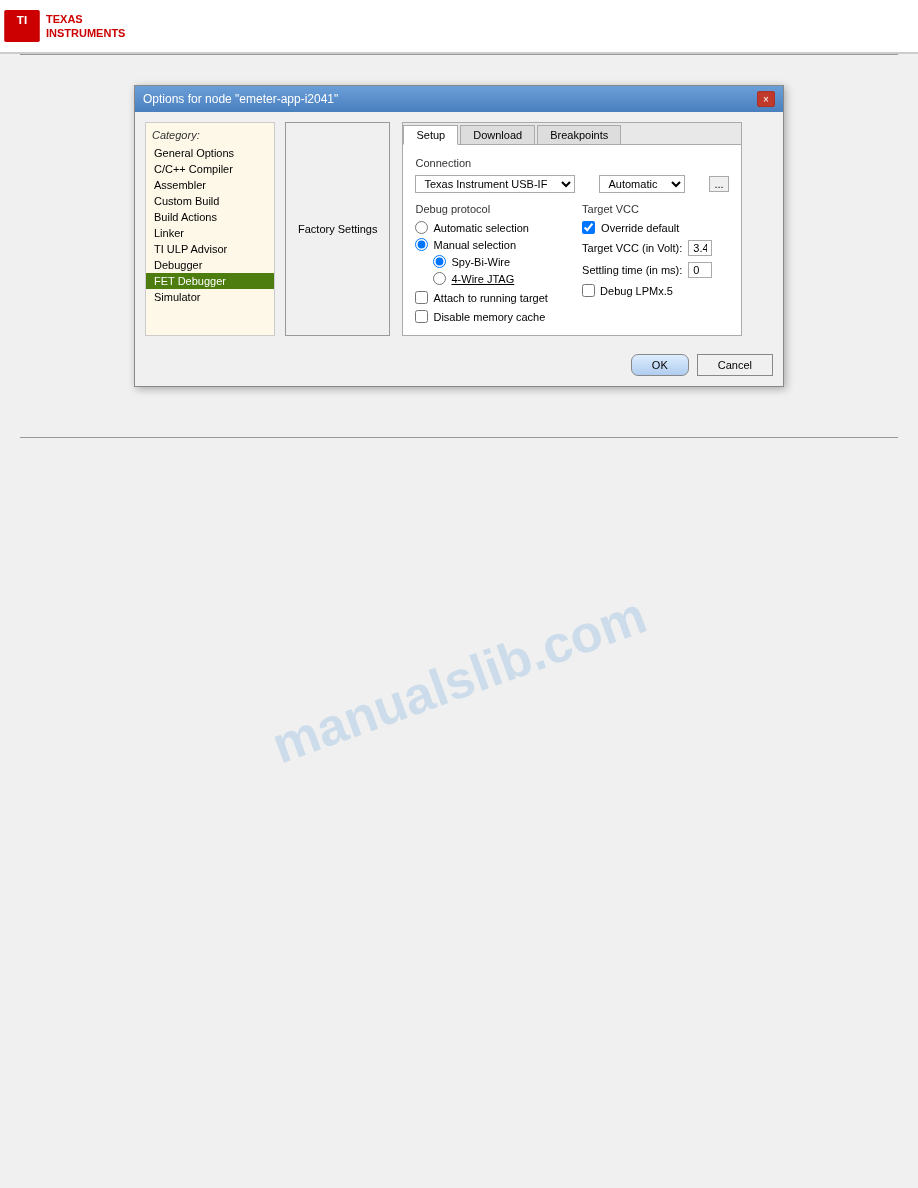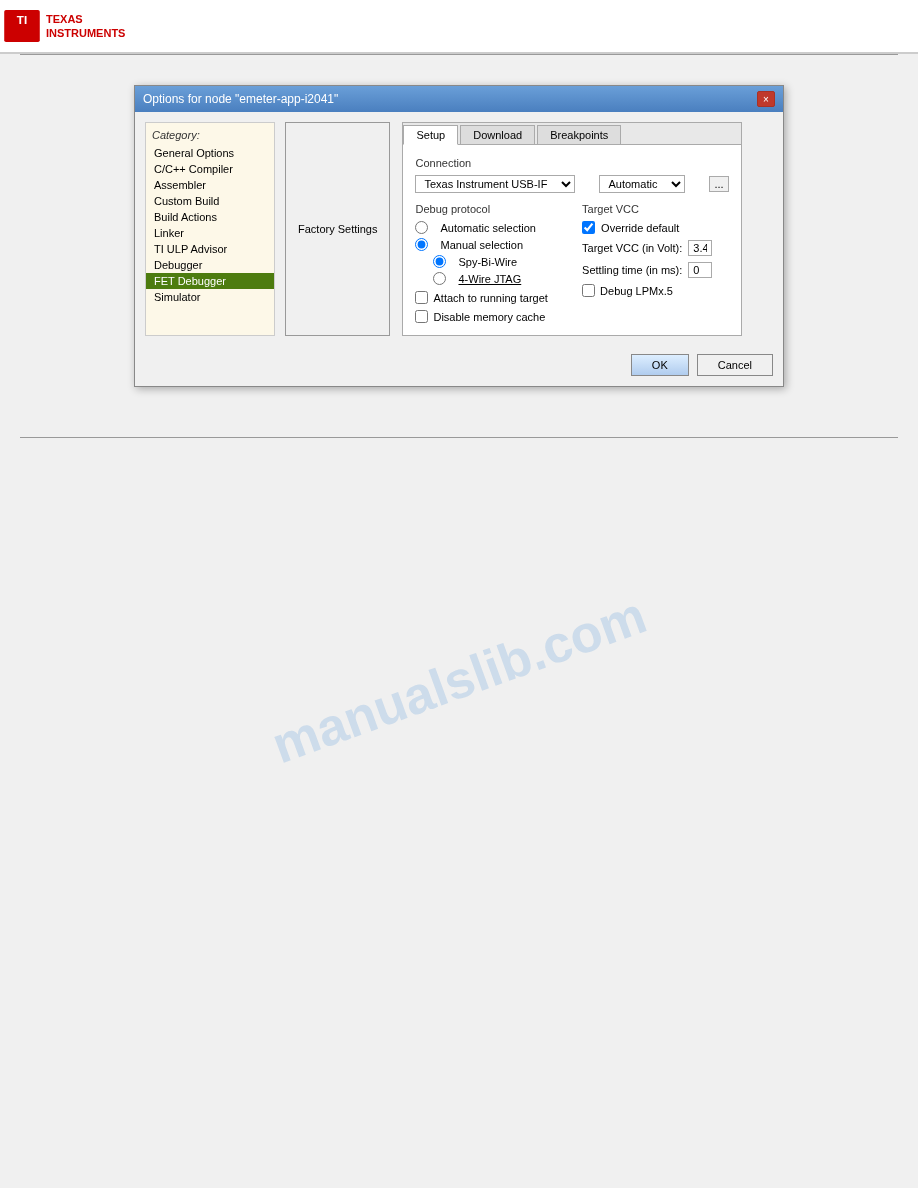--- a/index.html
+++ b/index.html
@@ -216,21 +216,21 @@
     }
 
     .radio-group {
       display: flex;
       flex-direction: column;
       gap: 4px;
     }
     .radio-item {
       display: flex;
       align-items: flex-end;
-      gap: 12px;
+      gap: 5px;
       font-size: 11px;
     }
     .radio-item.indented {
       margin-left: 18px;
     }
     input[type="radio"] {
       margin: 0;
     }
     input[type="checkbox"] {
       margin: 0;
@@ -263,20 +263,21 @@
       padding: 8px 10px 10px;
     }
     .ok-btn, .cancel-btn {
       padding: 4px 20px;
       font-size: 11px;
       border: 1px solid #888;
       cursor: pointer;
     }
     .ok-btn {
       background: linear-gradient(to bottom, #ddeeff, #b0ccee);
+      border-radius: 7px;
     }
     .cancel-btn {
       background: #f0f0f0;
     }
 
     
     .footer-rule {
       border: none;
       border-top: 1px solid #999;
       margin: 20px 20px 10px;

